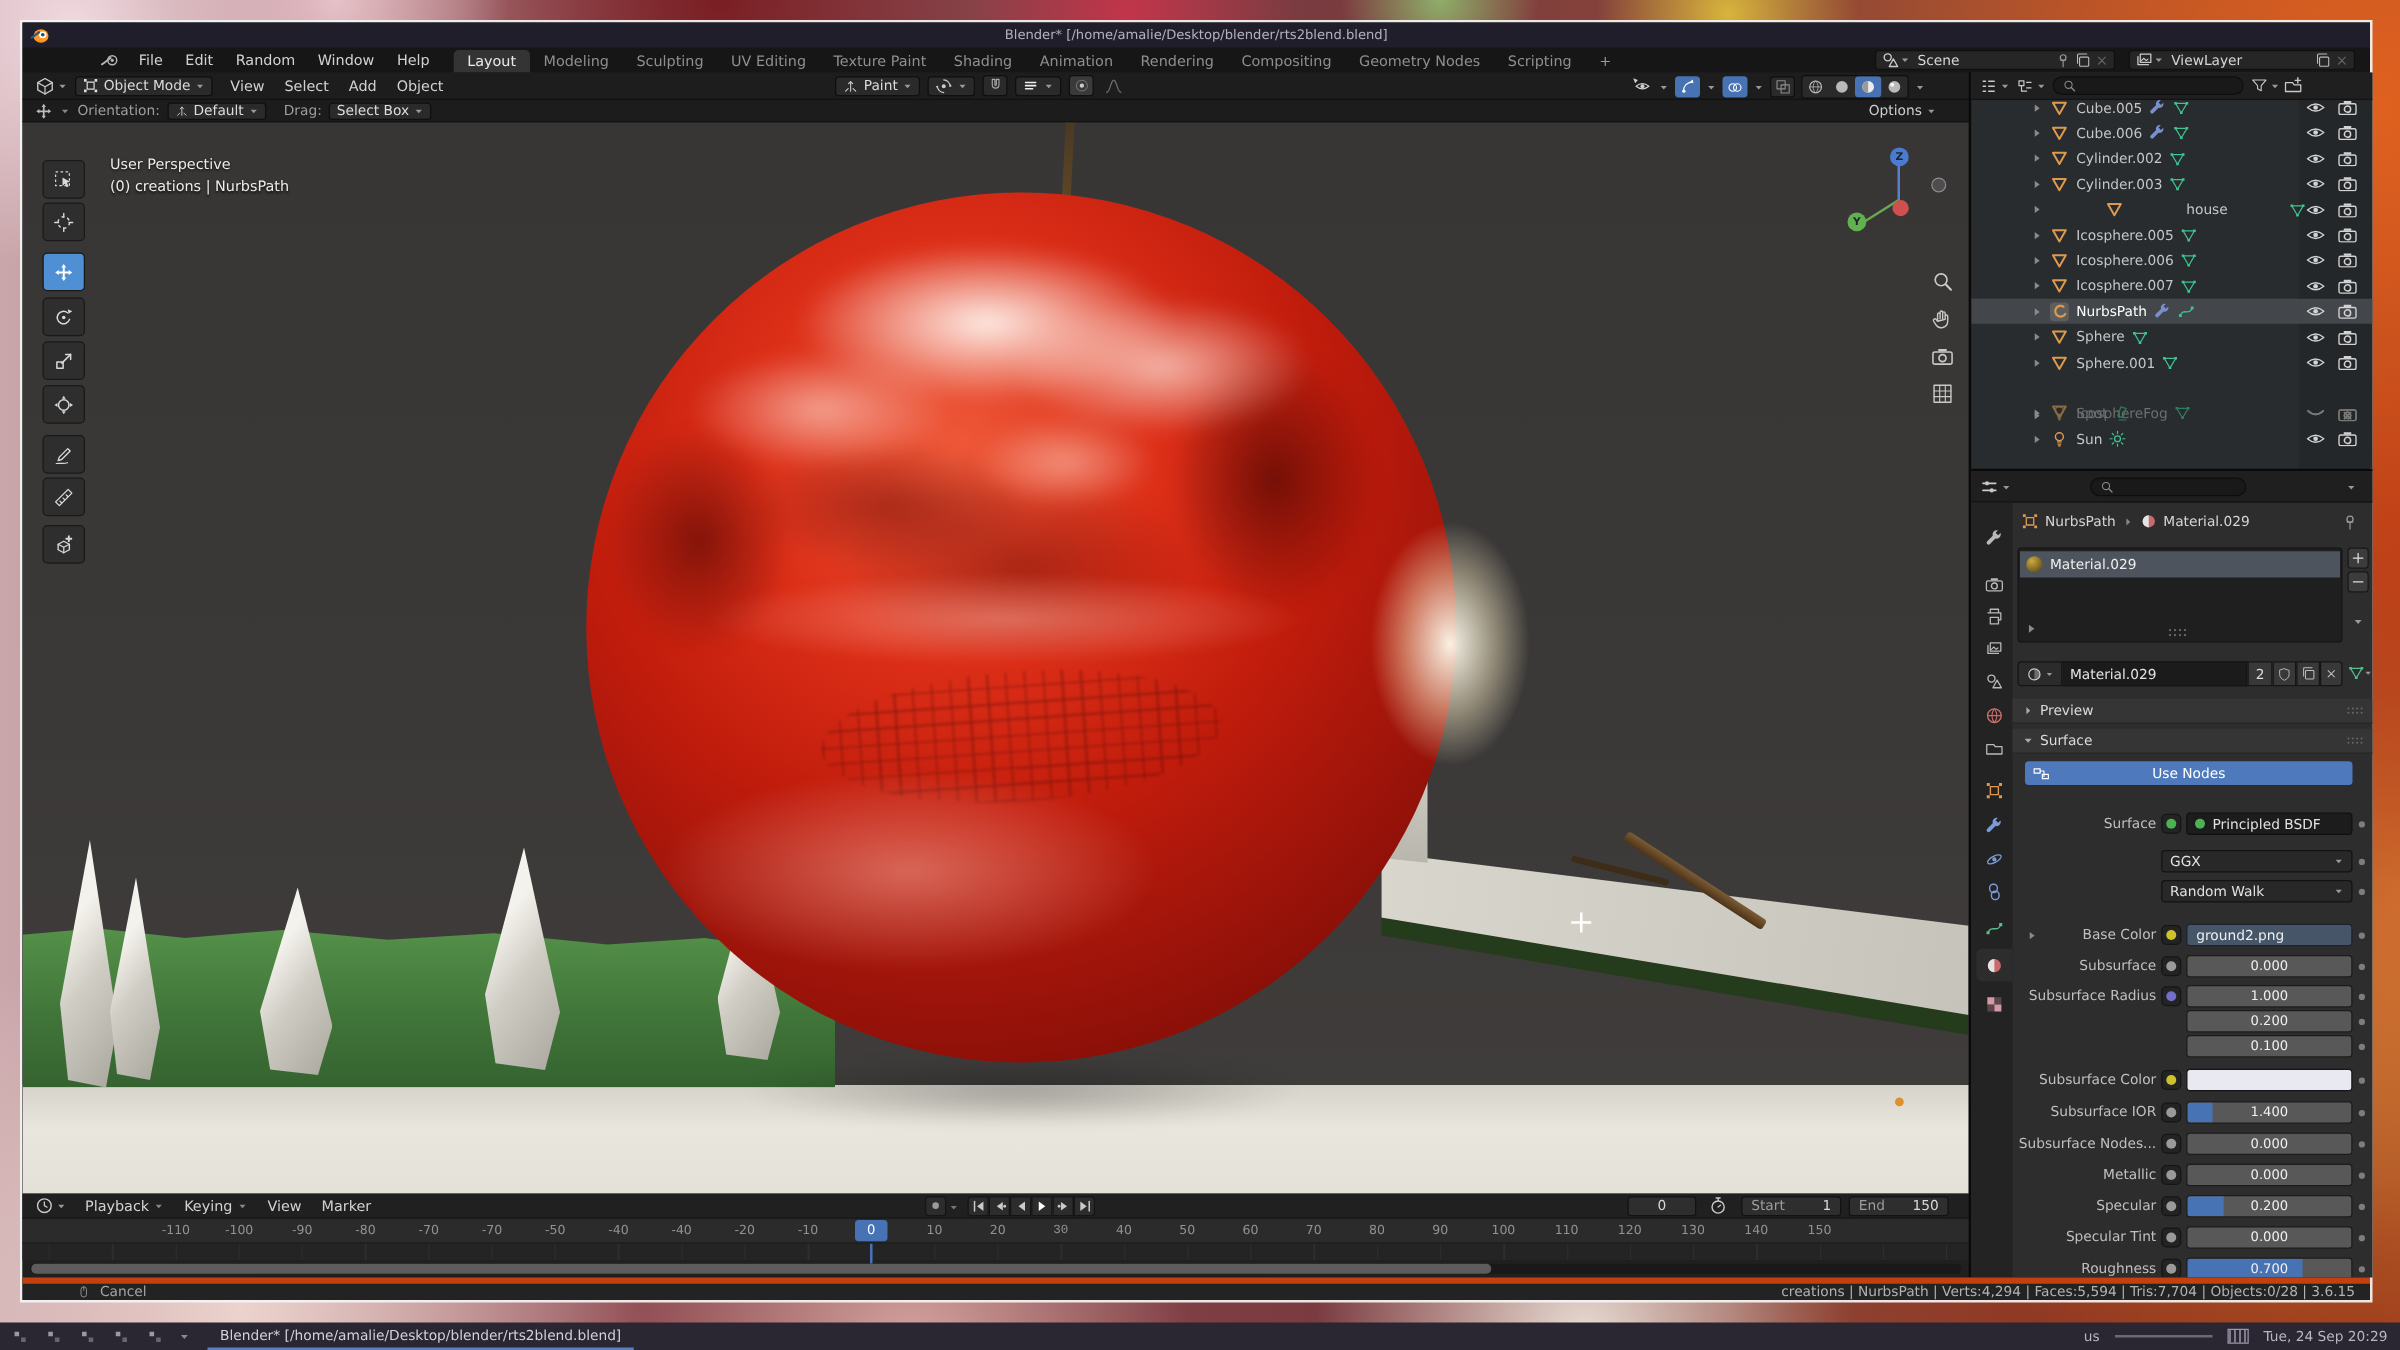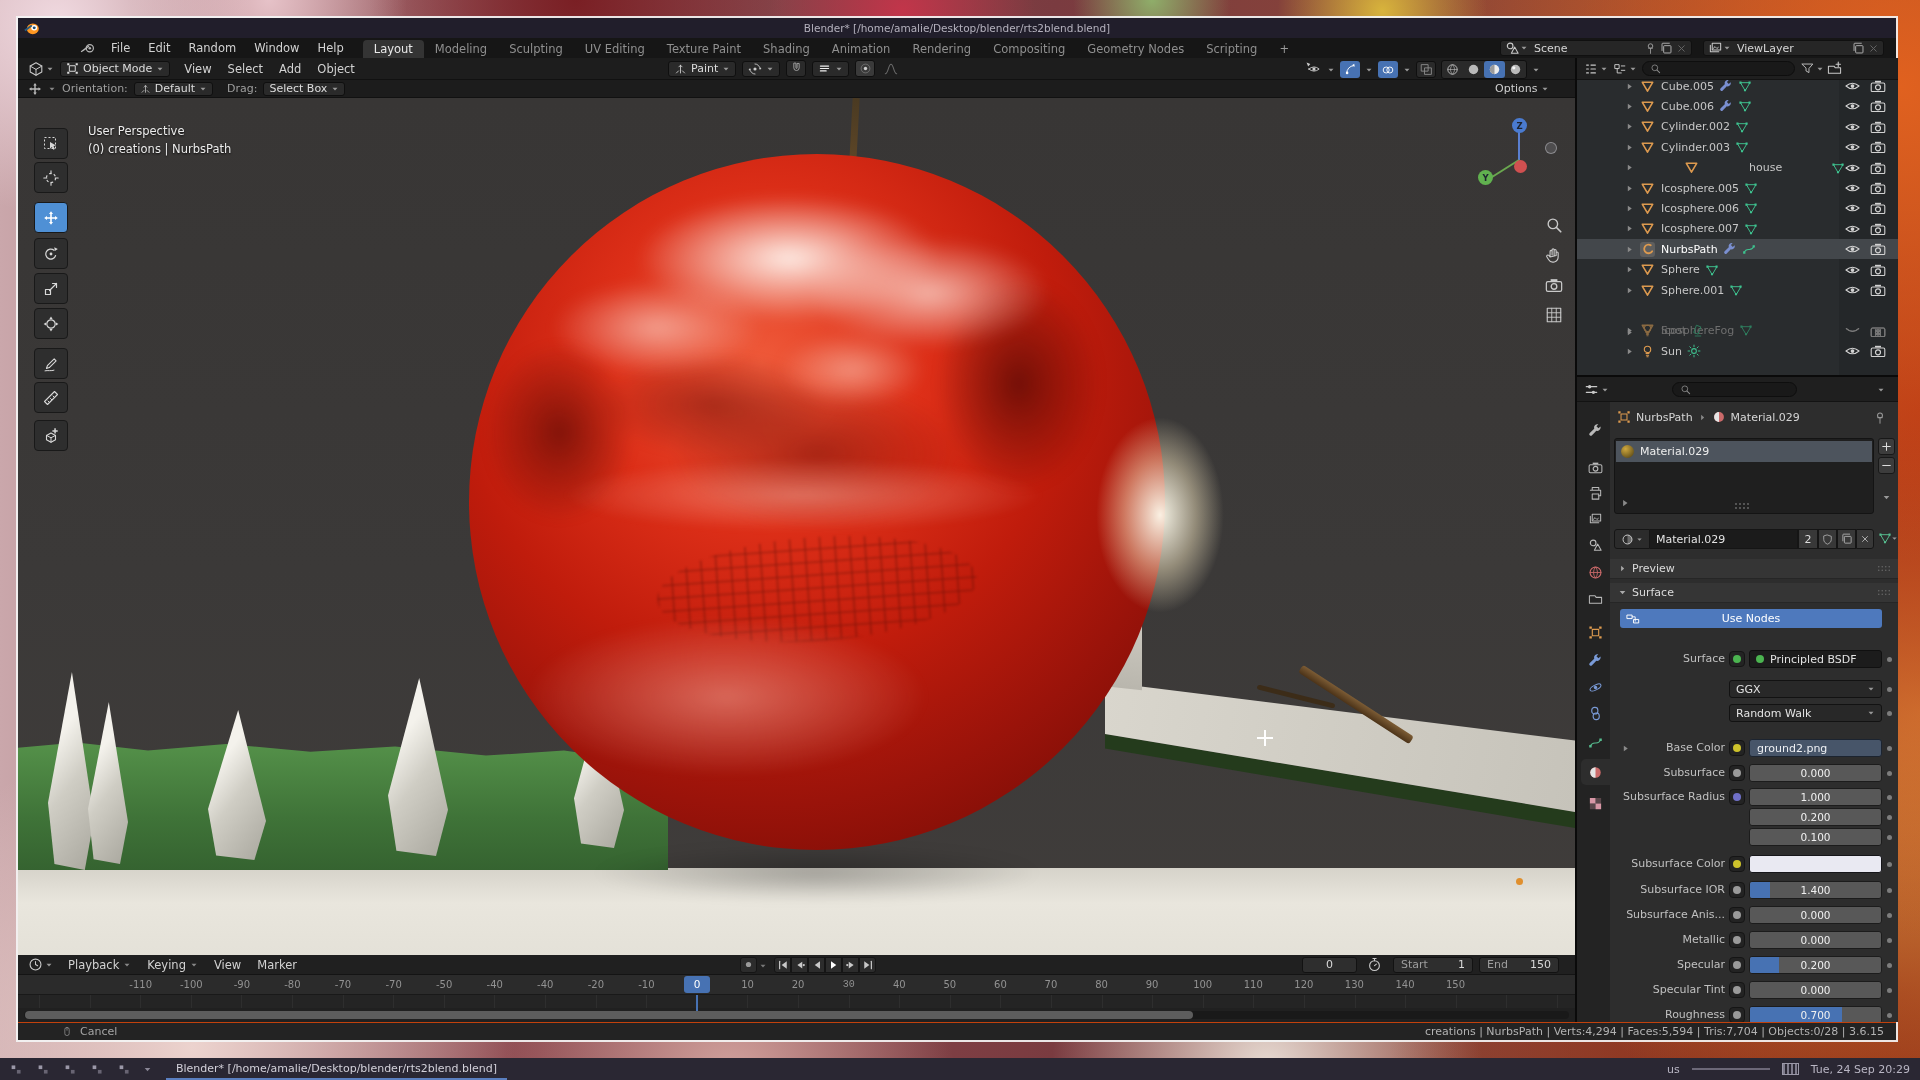--- a/index.html
+++ b/index.html
@@ -131,21 +131,21 @@
   .socket{position:absolute;left:152px;top:1px;width:16px;height:16px;background:#232323;border:1px solid #151515;border-radius:4px;
      display:flex;align-items:center;justify-content:center;}
   .socket i{width:8px;height:8px;border-radius:50%;display:block;}
   .slider{position:absolute;top:0;height:18px;background:#585858;border-radius:3px;overflow:hidden;border:1px solid #1c1c1c;}
   .slider .fill{position:absolute;left:0;top:0;bottom:0;background:#4772b3;}
   .slider .val{position:absolute;inset:0;text-align:center;line-height:17px;color:#f0f0f0;font-size:10.5px;}
   .kdot{position:absolute;left:310px;top:7px;width:5px;height:5px;border-radius:50%;background:#7d7d7d;}
   .ic{display:inline-flex;align-items:center;justify-content:center;}
   .ic svg{width:100%;height:100%;display:block;}
   
-  .statusbar{position:absolute;left:0;bottom:0;width:100%;height:18px;background:#232323;border-top:1px solid #c2410c;
+  .statusbar{position:absolute;left:0;bottom:0;width:100%;height:18px;background:#232323;border-top:5px solid #c2410c;
      display:flex;align-items:center;color:#a5a5a5;}
   .taskbar{position:absolute;left:0;top:1058px;width:1920px;height:22px;background:#2a2733;display:flex;align-items:center;color:#b9b6c4;}
   .twin{height:22px;display:flex;align-items:center;padding:0 10px;border-bottom:2px solid #5a7fc0;color:#d3d1da;}
 </style>
 </head>
 <body>
 
 <div class="screen">
   <div class="bw">
 
@@ -1701,21 +1701,21 @@
                 <span class="socket">
                   <i style="background: rgb(154, 154, 154);"></i>
                 </span>
                 <div class="slider" style="left: 172px; width: 133px;">
                   <div class="fill" style="width: 15%;"></div>
                   <div class="val">1.400</div>
                 </div>
                 <span class="kdot"></span>
               </div>
               <div class="prow" style="top: 529px;">
-                <span class="plabel">Subsurface Anis...</span>
+                <span class="plabel">Subsurface Nodes...</span>
                 <span class="socket">
                   <i style="background: rgb(154, 154, 154);"></i>
                 </span>
                 <div class="slider" style="left: 172px; width: 133px;">
                   <div class="val">0.000</div>
                 </div>
                 <span class="kdot"></span>
               </div>
               <div class="prow" style="top: 554px;">
                 <span class="plabel">Metallic</span>

